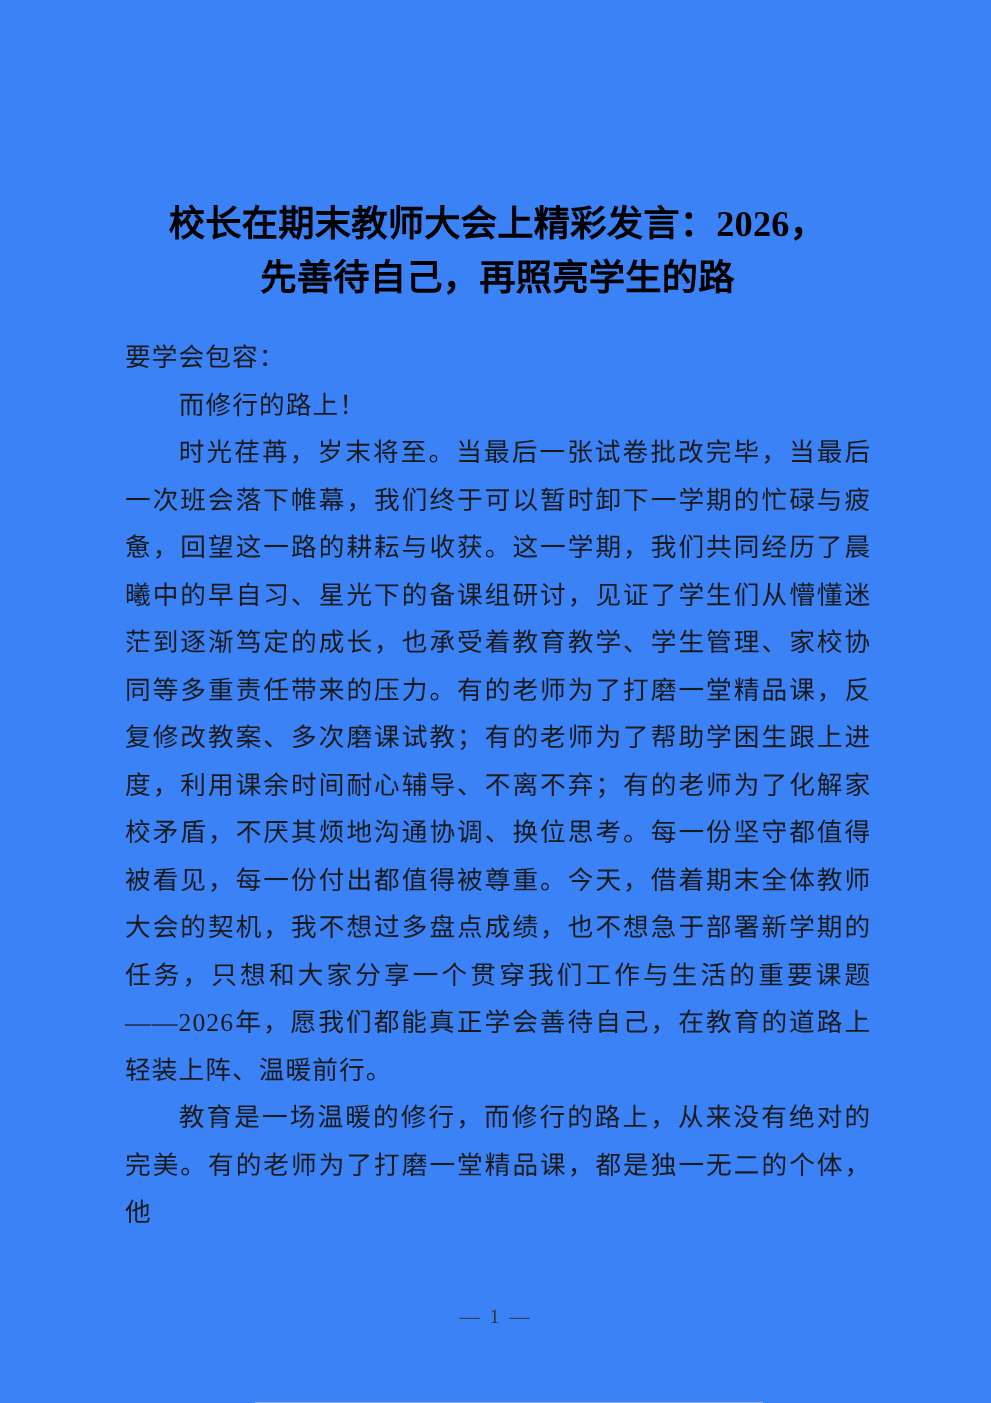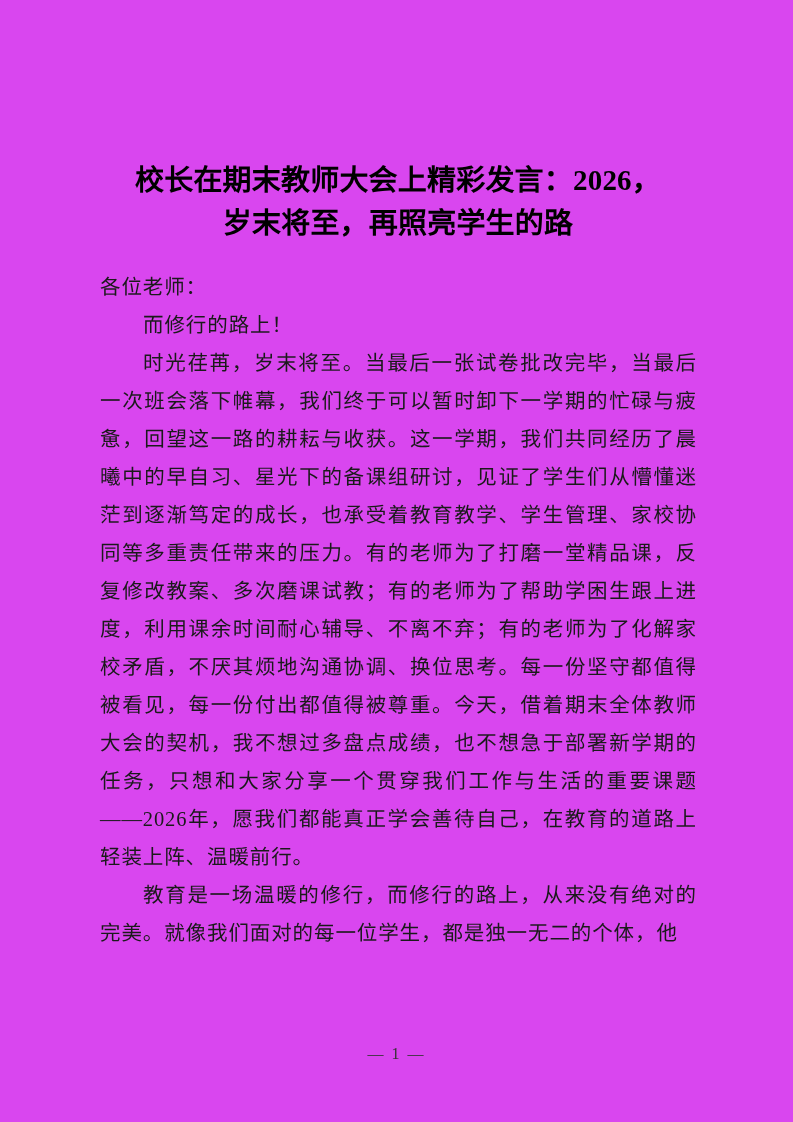--- a/index.html
+++ b/index.html
@@ -15,21 +15,21 @@
     font-family: "Liberation Serif", "DejaVu Serif", serif;
     color: #000000;
     overflow: hidden;
   }
 
   .page {
     position: absolute;
     top: 0; left: 0;
     width: 793px;
     height: 1122px;
-    background: #d946ef;
+    background: #3b82f6;
     box-sizing: border-box;
   }
 
   
   .doc-title {
     position: absolute;
     left: 100px;
     top: 140px;
     width: 596px;
     text-align: center;
@@ -86,25 +86,25 @@
     letter-spacing: 2px;
   }
 </style>
 </head>
 <body>
 
 <div class="page">
 
   <h1 class="doc-title">
     <span class="t-line">校长在期末教师大会上精彩发言：2026，</span>
-    <span class="t-line">岁末将至，再照亮学生的路</span>
+    <span class="t-line">先善待自己，再照亮学生的路</span>
   </h1>
 
   <div class="body-region">
-    <p class="para salutation">各位老师：</p>
+    <p class="para salutation">要学会包容：</p>
     <p class="para indent">而修行的路上！</p>
     <p class="para indent">时光荏苒，岁末将至。当最后一张试卷批改完毕，当最后一次班会落下帷幕，我们终于可以暂时卸下一学期的忙碌与疲惫，回望这一路的耕耘与收获。这一学期，我们共同经历了晨曦中的早自习、星光下的备课组研讨，见证了学生们从懵懂迷茫到逐渐笃定的成长，也承受着教育教学、学生管理、家校协同等多重责任带来的压力。有的老师为了打磨一堂精品课，反复修改教案、多次磨课试教；有的老师为了帮助学困生跟上进度，利用课余时间耐心辅导、不离不弃；有的老师为了化解家校矛盾，不厌其烦地沟通协调、换位思考。每一份坚守都值得被看见，每一份付出都值得被尊重。今天，借着期末全体教师大会的契机，我不想过多盘点成绩，也不想急于部署新学期的任务，只想和大家分享一个贯穿我们工作与生活的重要课题——2026年，愿我们都能真正学会善待自己，在教育的道路上轻装上阵、温暖前行。</p>
-    <p class="para indent">教育是一场温暖的修行，而修行的路上，从来没有绝对的完美。就像我们面对的每一位学生，都是独一无二的个体，他</p>
+    <p class="para indent">教育是一场温暖的修行，而修行的路上，从来没有绝对的完美。有的老师为了打磨一堂精品课，都是独一无二的个体，他</p>
   </div>
 
   <div class="page-footer">— 1 —</div>
 
 </div>
 
 </body></html>

